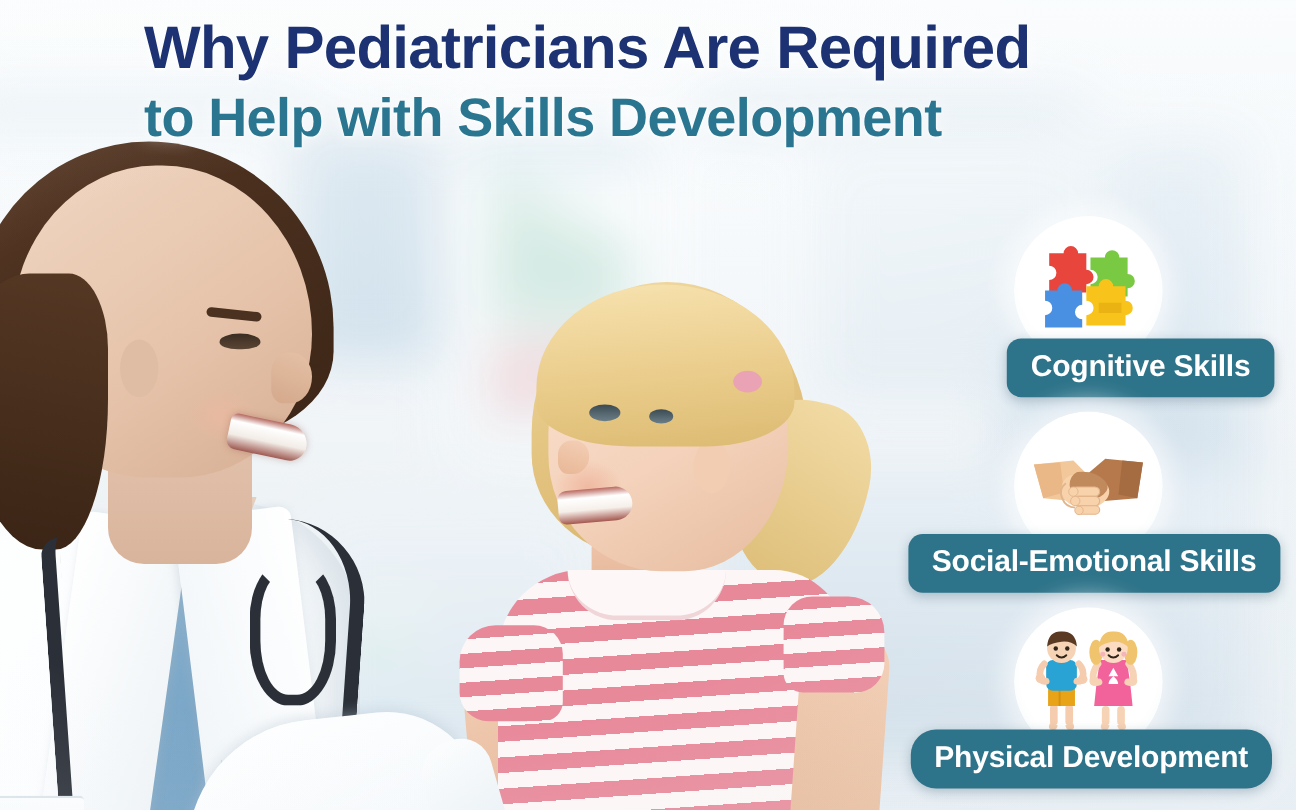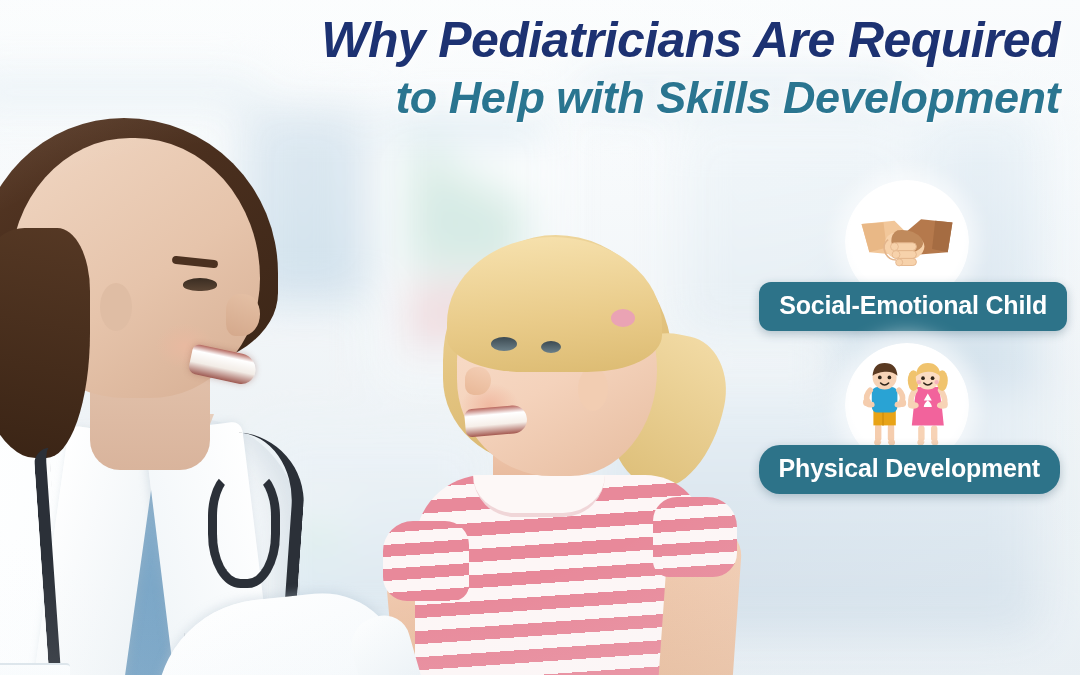--- a/index.html
+++ b/index.html
@@ -275,22 +275,22 @@
   
   .photo-soften {
     position:absolute; inset:0;
     background: radial-gradient(ellipse 80% 70% at 30% 55%, rgba(255,255,255,0) 50%, rgba(240,246,250,.25) 100%);
     pointer-events:none;
   }
 
   
   .headline {
     position: absolute; left: 0; top: 14px; width: 1080px;
-    text-align: right; z-index: 30;
-    padding-left: 120px; padding-right: 20px; font-style: italic;
+    text-align: left; z-index: 30;
+    padding-left: 120px; padding-right: 20px;
   }
   .headline-line1 {
     font-size: 50px; font-weight: 700; letter-spacing: -.6px;
     color: #1d3272; line-height: 1.06; white-space: nowrap;
     text-shadow: 0 1px 3px rgba(255,255,255,.95), 0 0 16px rgba(255,255,255,.9);
   }
   .headline-line2 {
     font-size: 45px; font-weight: 700; letter-spacing: -.5px;
     color: #2a7590; line-height: 1.12; margin-top: 6px; white-space: nowrap;
     text-shadow: 0 1px 3px rgba(255,255,255,.95), 0 0 16px rgba(255,255,255,.9);
@@ -401,20 +401,38 @@
     <div class="photo-soften"></div>
   </div>
 
   <div class="headline">
     <div class="headline-line1">Why Pediatricians Are Required</div>
     <div class="headline-line2">to Help with Skills Development</div>
   </div>
 
   <div class="features">
 
+    <div class="feature f1">
+      <div class="feature-icon-wrap">
+        <span>
+          <svg width="86" height="86" viewBox="0 0 100 100">
+
+            <path d="M12 14 h14 a7 7 0 1 1 14 0 h8 v16 a7 7 0 1 1 0 14 v8 H12 v-12 a7 7 0 1 0 0-14 z" fill="#e8453c"></path>
+
+            <path d="M52 18 h14 a7 7 0 1 1 14 0 h8 v16 a7 7 0 1 1 0 14 v8 H52 v-12 a7 7 0 1 0 0-14 z" fill="#7ac943"></path>
+
+            <path d="M8 50 h12 a7 7 0 1 1 14 0 h10 v14 a7 7 0 1 0 0 14 v8 H8 v-12 a7 7 0 1 0 0-14 z" fill="#4a90e2"></path>
+
+            <path d="M48 46 h12 a7 7 0 1 1 14 0 h12 v14 a7 7 0 1 1 0 14 v10 H48 v-10 a7 7 0 1 0 0-14 z" fill="#f8c41c"></path>
+            <path d="M60 62 h22 v10 H60 z" fill="#e3a60f" opacity=".6"></path>
+          </svg>
+        </span>
+      </div>
+      <div class="feature-label">Cognitive Skills</div>
+    </div>
 
     <div class="feature f2">
       <div class="feature-icon-wrap">
         <span>
           <svg width="94" height="78" viewBox="0 0 120 90">
 
             <path d="M2 22 L44 18 L66 40 L54 62 L12 58 Z" fill="#f2c79a"></path>
             <path d="M2 22 L30 20 L34 52 L12 58 Z" fill="#e9b886"></path>
 
             <path d="M118 20 L78 16 L52 38 L64 62 L112 58 Z" fill="#b5794c"></path>
@@ -429,21 +447,21 @@
               <rect x="44" y="56" width="28" height="10" rx="5"></rect>
               <rect x="48" y="66" width="24" height="9" rx="4.5"></rect>
             </g>
             <circle cx="44" cy="51" r="5" fill="#f7d2ab" stroke="#e3b58c" stroke-width="1"></circle>
             <circle cx="46" cy="61" r="5" fill="#f7d2ab" stroke="#e3b58c" stroke-width="1"></circle>
             <circle cx="50" cy="71" r="4.5" fill="#f7d2ab" stroke="#e3b58c" stroke-width="1"></circle>
             <path d="M36 42 q-8 6 -4 16 q4 10 14 10" fill="none" stroke="#e3b58c" stroke-width="2"></path>
           </svg>
         </span>
       </div>
-      <div class="feature-label">Social-Emotional Child</div>
+      <div class="feature-label">Social-Emotional Skills</div>
     </div>
 
     <div class="feature f3">
       <div class="feature-icon-wrap">
         <span>
           <svg width="96" height="84" viewBox="0 0 120 105">
 
             <g>
               <path d="M20 96 q-3 6 2 7 q5 1 6 -5 z" fill="#f5cdae"></path>
               <path d="M44 96 q3 6 -2 7 q-5 1 -6 -5 z" fill="#f5cdae"></path>

